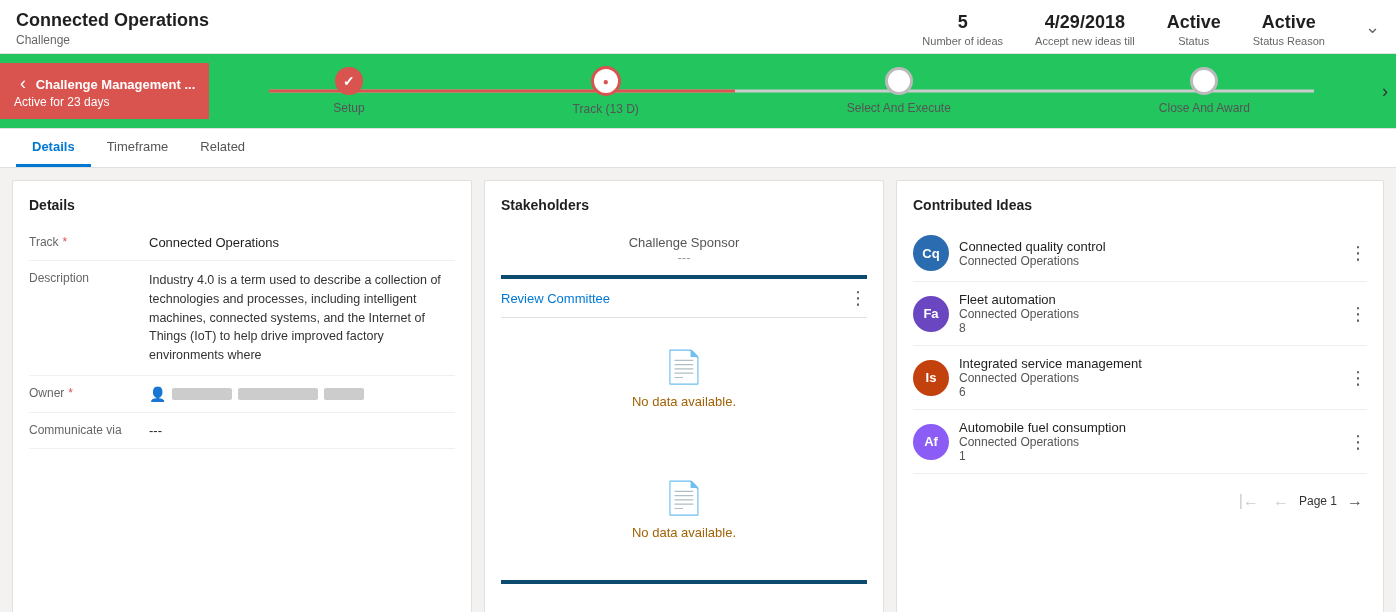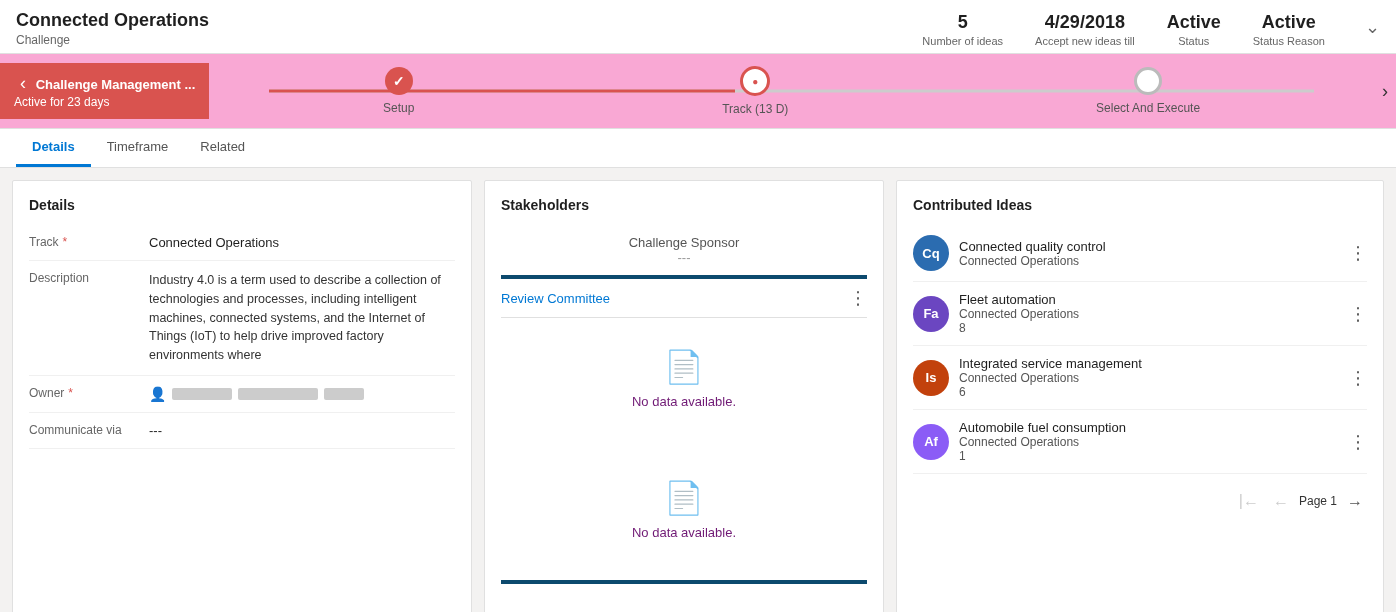--- a/index.html
+++ b/index.html
@@ -25,21 +25,21 @@
     }
     .meta-item { text-align: center; }
     .meta-value { font-size: 18px; font-weight: 600; color: #1f1f1f; }
     .meta-label { font-size: 11px; color: #666; margin-top: 2px; }
     .header-chevron { font-size: 18px; color: #666; margin-top: 4px; margin-left: 8px; cursor: pointer; }
 
     
     .progress-bar-section {
       display: flex;
       align-items: center;
-      background: #f9a8d4;
+      background: #22c55e;
       border-bottom: 1px solid #e0e0e0;
     }
     .progress-left-panel {
       background: #d9534f;
       color: #fff;
       padding: 10px 14px;
       min-width: 200px;
       cursor: pointer;
       position: relative;
     }
@@ -177,21 +177,21 @@
     .three-dots { color: #555; font-size: 18px; cursor: pointer; }
     .no-data-area {
       display: flex;
       flex-direction: column;
       align-items: center;
       justify-content: center;
       padding: 30px 0;
       color: #666;
     }
     .no-data-icon { font-size: 32px; color: #aaa; margin-bottom: 8px; }
-    .no-data-text { font-size: 13px; color: #701a75; }
+    .no-data-text { font-size: 13px; color: #a16207; }
 
     
     .ideas-card { flex: 1; }
     .idea-item {
       display: flex;
       align-items: center;
       gap: 10px;
       padding: 10px 0;
       border-bottom: 1px solid #f0f0f0;
     }
@@ -270,20 +270,24 @@
         <span style="font-size:10px; color:#d9534f;">●</span>
       </div>
       <div class="step-label">Track (13 D)</div>
     </div>
 
     <div class="step">
       <div class="step-circle inactive"></div>
       <div class="step-label">Select And Execute</div>
     </div>
 
+    <div class="step">
+      <div class="step-circle inactive"></div>
+      <div class="step-label">Close And Award</div>
+    </div>
   </div>
 
   <button class="progress-nav-right">›</button>
 </div>
 
 <div class="tabs-bar">
   <div class="tab active">Details</div>
   <div class="tab">Timeframe</div>
   <div class="tab">Related</div>
 </div>

